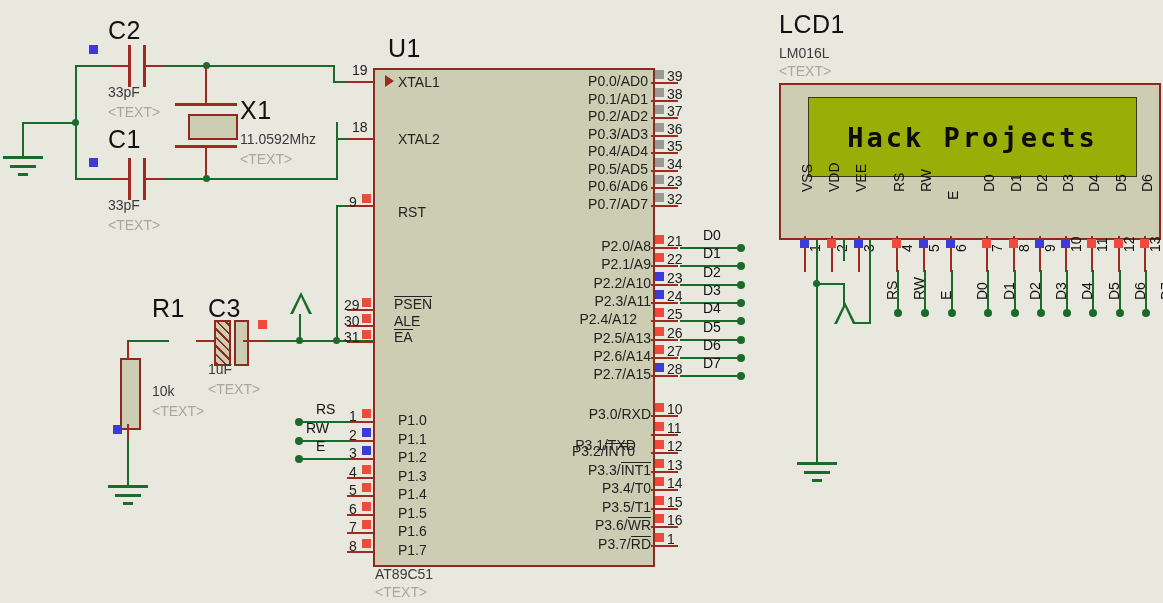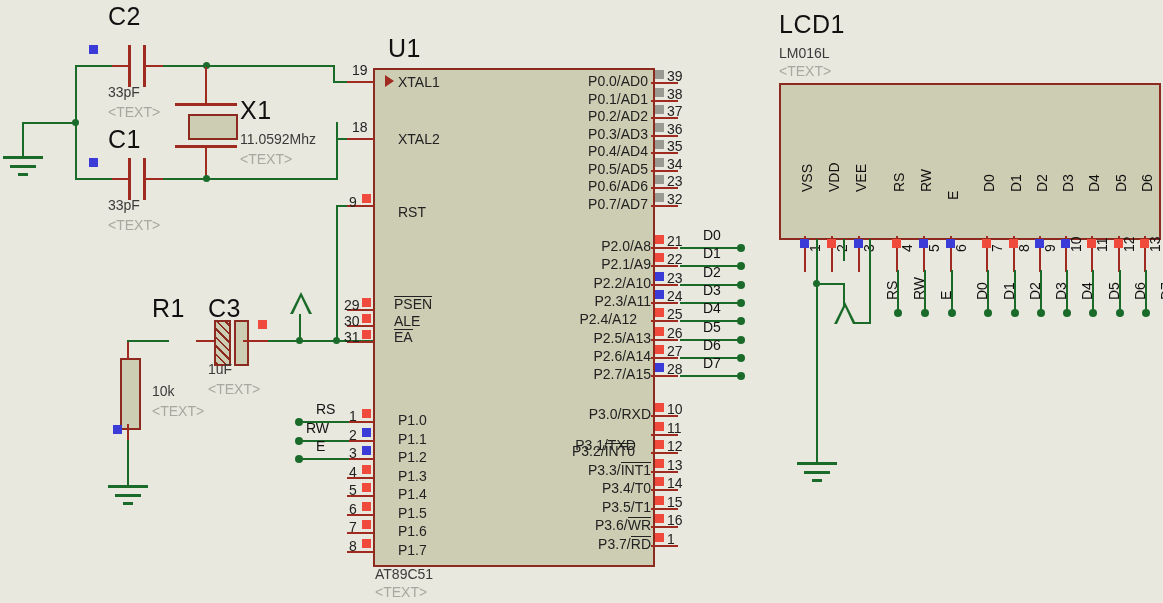--- a/index.html
+++ b/index.html
@@ -97,21 +97,21 @@
   <div class="gnd-c" style="left:18px;top:173px;width:10px;"></div>
   <div class="junction" style="left:72px;top:119px;"></div>
 
   <div class="wire h" style="left:75px;top:65px;width:42px;"></div>
   <div class="pinwire h" style="left:112px;top:65px;width:17px;"></div>
   <div class="cap-plate" style="left:128px;top:45px;height:42px;"></div>
   <div class="cap-plate" style="left:143px;top:45px;height:42px;"></div>
   <div class="pinwire h" style="left:145px;top:65px;width:20px;"></div>
   <div class="wire h" style="left:163px;top:65px;width:55px;"></div>
   <div class="psq blue" style="left:89px;top:45px;"></div>
-  <div class="lbl reftxt" style="left:108px;top:2px;">C2</div>
+  <div class="lbl reftxt" style="left:108px;top:16px;">C2</div>
   <div class="lbl valtxt" style="left:108px;top:84px;">33pF</div>
   <div class="lbl greytxt" style="left:108px;top:104px;">&lt;TEXT&gt;</div>
 
   <div class="wire h" style="left:75px;top:178px;width:42px;"></div>
   <div class="pinwire h" style="left:112px;top:178px;width:17px;"></div>
   <div class="cap-plate" style="left:128px;top:158px;height:42px;"></div>
   <div class="cap-plate" style="left:143px;top:158px;height:42px;"></div>
   <div class="pinwire h" style="left:145px;top:178px;width:20px;"></div>
   <div class="wire h" style="left:163px;top:178px;width:175px;"></div>
   <div class="psq blue" style="left:89px;top:158px;"></div>
@@ -372,20 +372,23 @@
       <div class="pinwire h" style="left:651px;top:545px;width:27px;"></div>
       <div class="psq red" style="left:655px;top:533px;"></div>
       <div class="lbl pinnum" style="left:667px;top:531px;">1</div>
       <div class="lbl pinname" style="left:560px;top:536px;width:91px;text-align:right;"><span>P3.7/</span><span class="ovl">RD</span></div>
     </div>
 
   <div class="lbl reftxt" style="left:779px;top:10px;">LCD1</div>
   <div class="lbl valtxt" style="left:779px;top:45px;">LM016L</div>
   <div class="lbl greytxt" style="left:779px;top:63px;">&lt;TEXT&gt;</div>
   <div id="lcd-body"></div>
+  <div id="lcd-screen">
+    <span id="lcd-text">Hack Projects</span>
+  </div>
   <div id="lcd-pin-group">
       <div class="pinwire v" style="left:804px;top:236px;height:36px;"></div>
       <div class="psq blue" style="left:800px;top:239px;"></div>
       <div class="vlbl" style="left:807px;top:252px;">1</div>
       <div class="pinwire v" style="left:831px;top:236px;height:36px;"></div>
       <div class="psq red" style="left:827px;top:239px;"></div>
       <div class="vlbl" style="left:834px;top:252px;">2</div>
       <div class="pinwire v" style="left:858px;top:236px;height:36px;"></div>
       <div class="psq blue" style="left:854px;top:239px;"></div>
       <div class="vlbl" style="left:861px;top:252px;">3</div>

